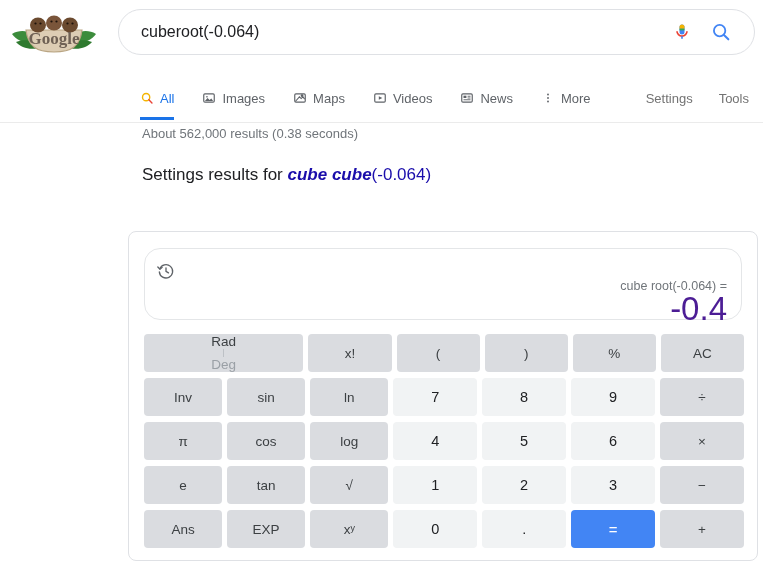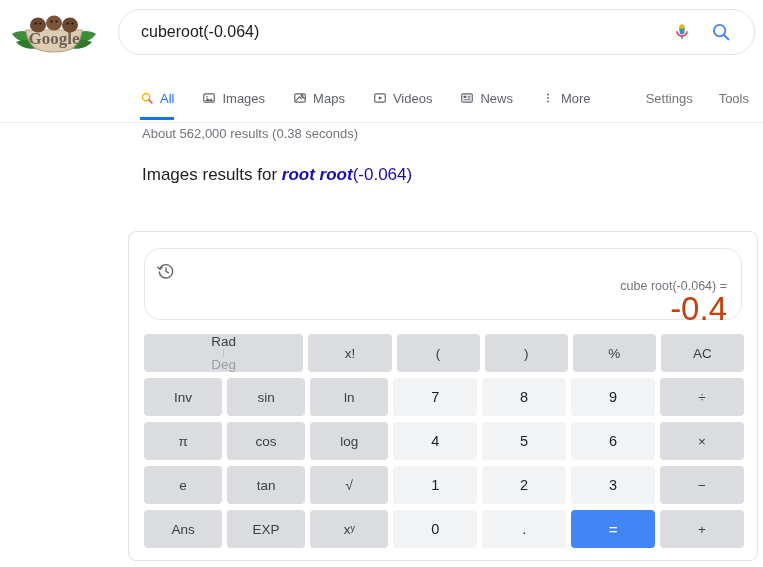--- a/index.html
+++ b/index.html
@@ -86,21 +86,21 @@
     border: 1px solid #e4e6e8; border-radius: 16px;
     background: #fff;
   }
   .history-icon { position: absolute; left: 11px; top: 12px; }
   .calc-expr {
     position: absolute; right: 14px; top: 30px;
     font-size: 12.5px; color: #70757a; text-align: right;
   }
   .calc-result {
     position: absolute; right: 14px; top: 43px;
-    font-size: 33px; color: #c2410c; text-align: center; line-height: 34px;
+    font-size: 33px; color: #4c1d95; text-align: center; line-height: 34px;
   }
 
   .keys { position: absolute; left: 15px; top: 102px; width: 600px; }
   .key-row { display: flex; gap: 5px; margin-bottom: 6px; }
   .key {
     height: 38px; border-radius: 4px;
     display: flex; align-items: center; justify-content: center;
     font-size: 13.5px; color: #3c4043; cursor: pointer;
     background: #dadce0; border: none;
     font-family: "Liberation Sans", sans-serif;
@@ -243,21 +243,21 @@
       <div class="nav-right">
         <div>Settings</div>
         <div>Tools</div>
       </div>
     </div>
   </div>
 
   <div class="result-stats">About 562,000 results (0.38 seconds)</div>
 
   <div class="spellcheck">
-    <span>Images results for </span><a class="spell-strong"><span>root root</span><span class="spell-tail">(-0.064)</span></a>
+    <span>Settings results for </span><a class="spell-strong"><span>cube cube</span><span class="spell-tail">(-0.064)</span></a>
   </div>
 
 
   <div class="calc-card">
 
     <div class="calc-display">
       <span class="history-icon">
         <svg width="20" height="20" viewBox="0 0 24 24">
           <path d="M4.5 9.5 A8 8 0 1 1 4 13" fill="none" stroke="#5f6368" stroke-width="1.6" stroke-linecap="round"></path>
           <path d="M2.2 7.2 L4.8 9.8 L7.4 7.6" fill="none" stroke="#5f6368" stroke-width="1.6" stroke-linecap="round" stroke-linejoin="round"></path>

